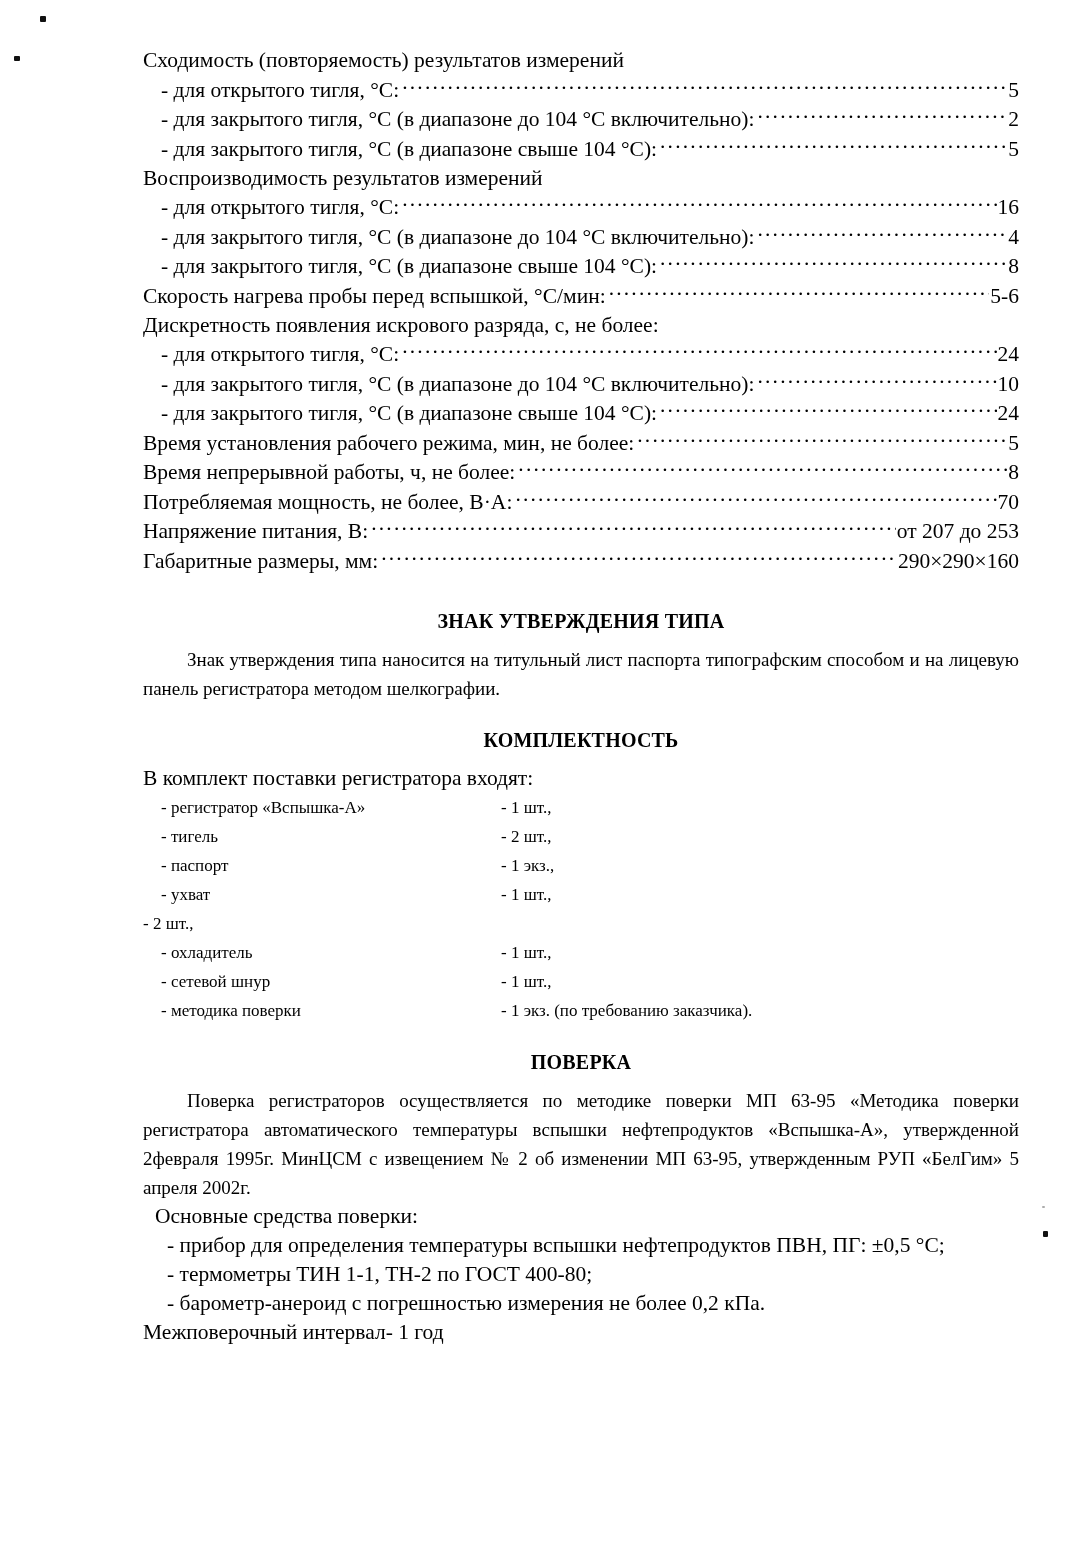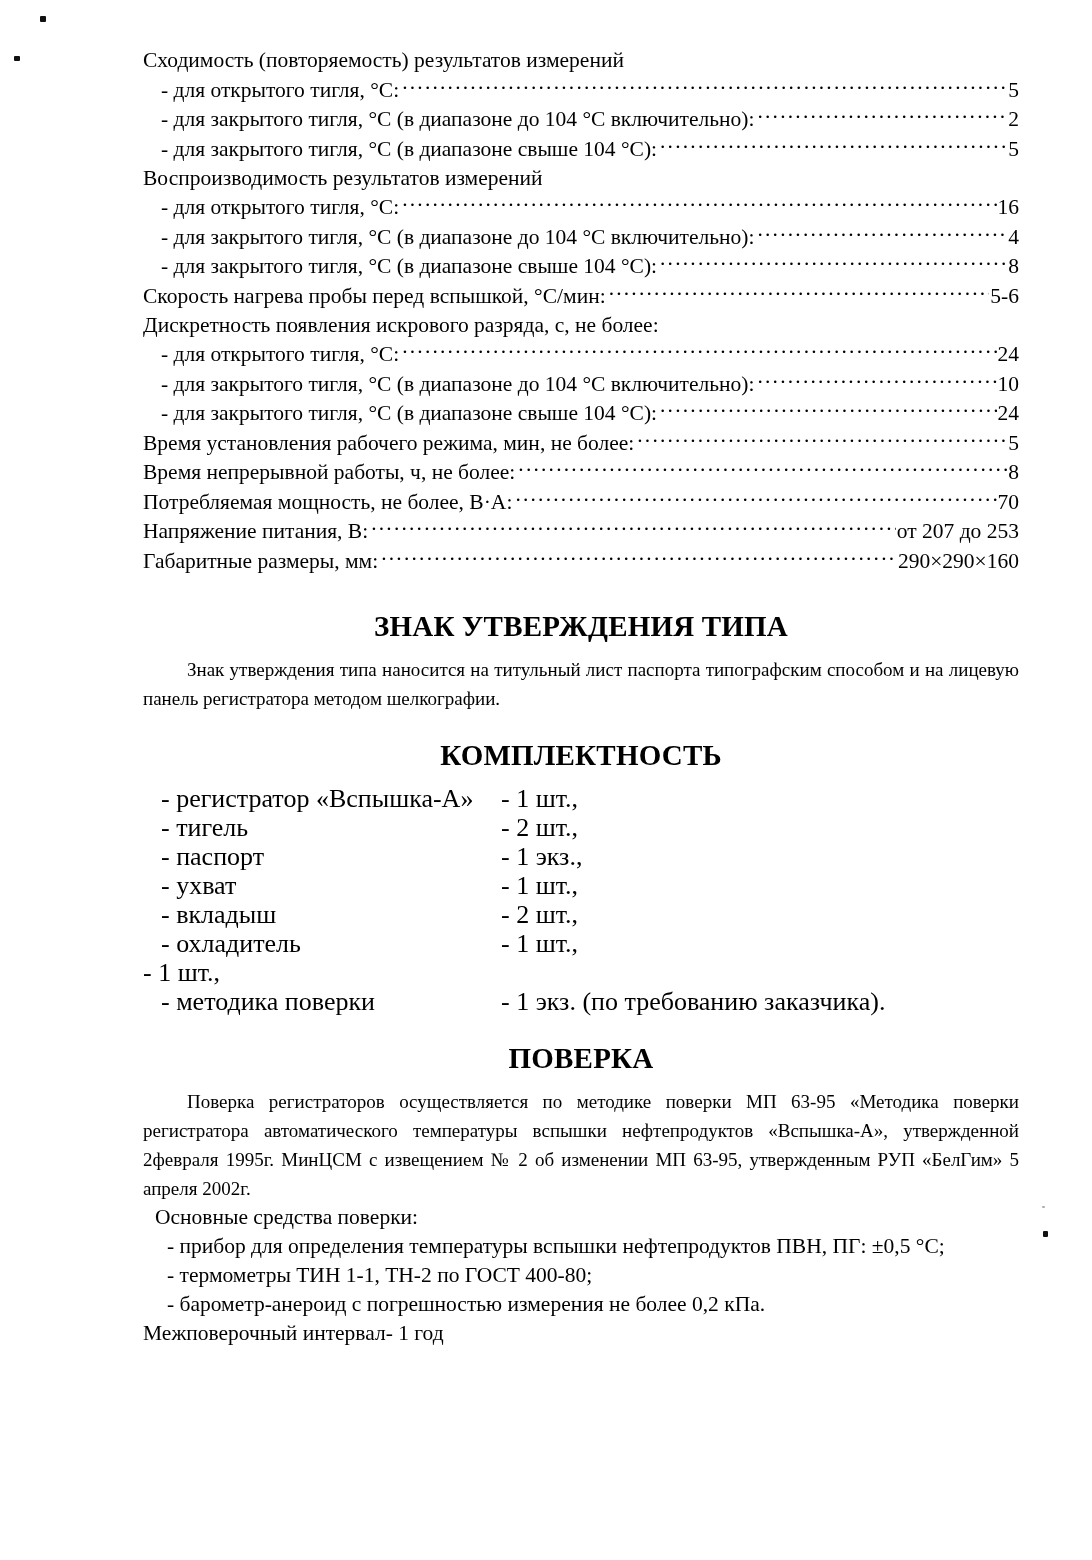--- a/index.html
+++ b/index.html
@@ -72,42 +72,42 @@
   }
   .spec-row .val {
     flex: 0 0 auto;
     text-align: right;
   }
 
   
   .section-head {
     text-align: center;
     font-weight: bold;
-    font-size: 29px;
+    font-size: 20px;
     letter-spacing: .2px;
   }
 
   
   .para {
     font-size: 19px;
     line-height: 29px;
     text-align: justify;
     text-indent: 44px;
   }
   .plain {
     font-size: 21.5px;
     line-height: 29px;
   }
   .plain.ind1 { padding-left: 12px; }
   .plain.ind2 { padding-left: 24px; }
 
   
   .kit-row {
     display: flex;
-    font-size: 26px;
+    font-size: 17px;
     line-height: 29px;
     white-space: nowrap;
     justify-content: center;
   }
   .kit-row .name {
     flex: 0 0 340px;
     padding-left: 18px;
   }
   .kit-row .qty { flex: 1 1 auto; }
 
@@ -217,47 +217,48 @@
     <div class="gap-lg"></div>
 
     <div class="section-head">ЗНАК УТВЕРЖДЕНИЯ ТИПА</div>
     <div class="gap-sm"></div>
     <div class="para">Знак утверждения типа наносится на титульный лист паспорта типографским способом и на лицевую панель регистратора методом шелкографии.</div>
 
     <div class="gap-md"></div>
 
     <div class="section-head">КОМПЛЕКТНОСТЬ</div>
     <div class="gap-sm"></div>
+    <div class="plain">В комплект поставки регистратора входят:</div>
 
     <div>
       <div class="kit-row">
         <span class="name">- регистратор  «Вспышка-А»</span>
         <span class="qty">- 1 шт.,</span>
       </div>
       <div class="kit-row">
         <span class="name">- тигель</span>
         <span class="qty">- 2 шт.,</span>
       </div>
       <div class="kit-row">
         <span class="name">- паспорт</span>
         <span class="qty">- 1 экз.,</span>
       </div>
       <div class="kit-row">
         <span class="name">- ухват</span>
         <span class="qty">- 1 шт.,</span>
       </div>
       <div class="kit-row">
-        <span class="name">- вкладыш</span>
         <span class="qty">- 2 шт.,</span>
       </div>
       <div class="kit-row">
         <span class="name">- охладитель</span>
         <span class="qty">- 1 шт.,</span>
       </div>
       <div class="kit-row">
+        <span class="name">- сетевой шнур</span>
         <span class="qty">- 1 шт.,</span>
       </div>
       <div class="kit-row">
         <span class="name">- методика поверки</span>
         <span class="qty">- 1 экз. (по требованию заказчика).</span>
       </div>
     </div>
 
     <div class="gap-md"></div>
 

